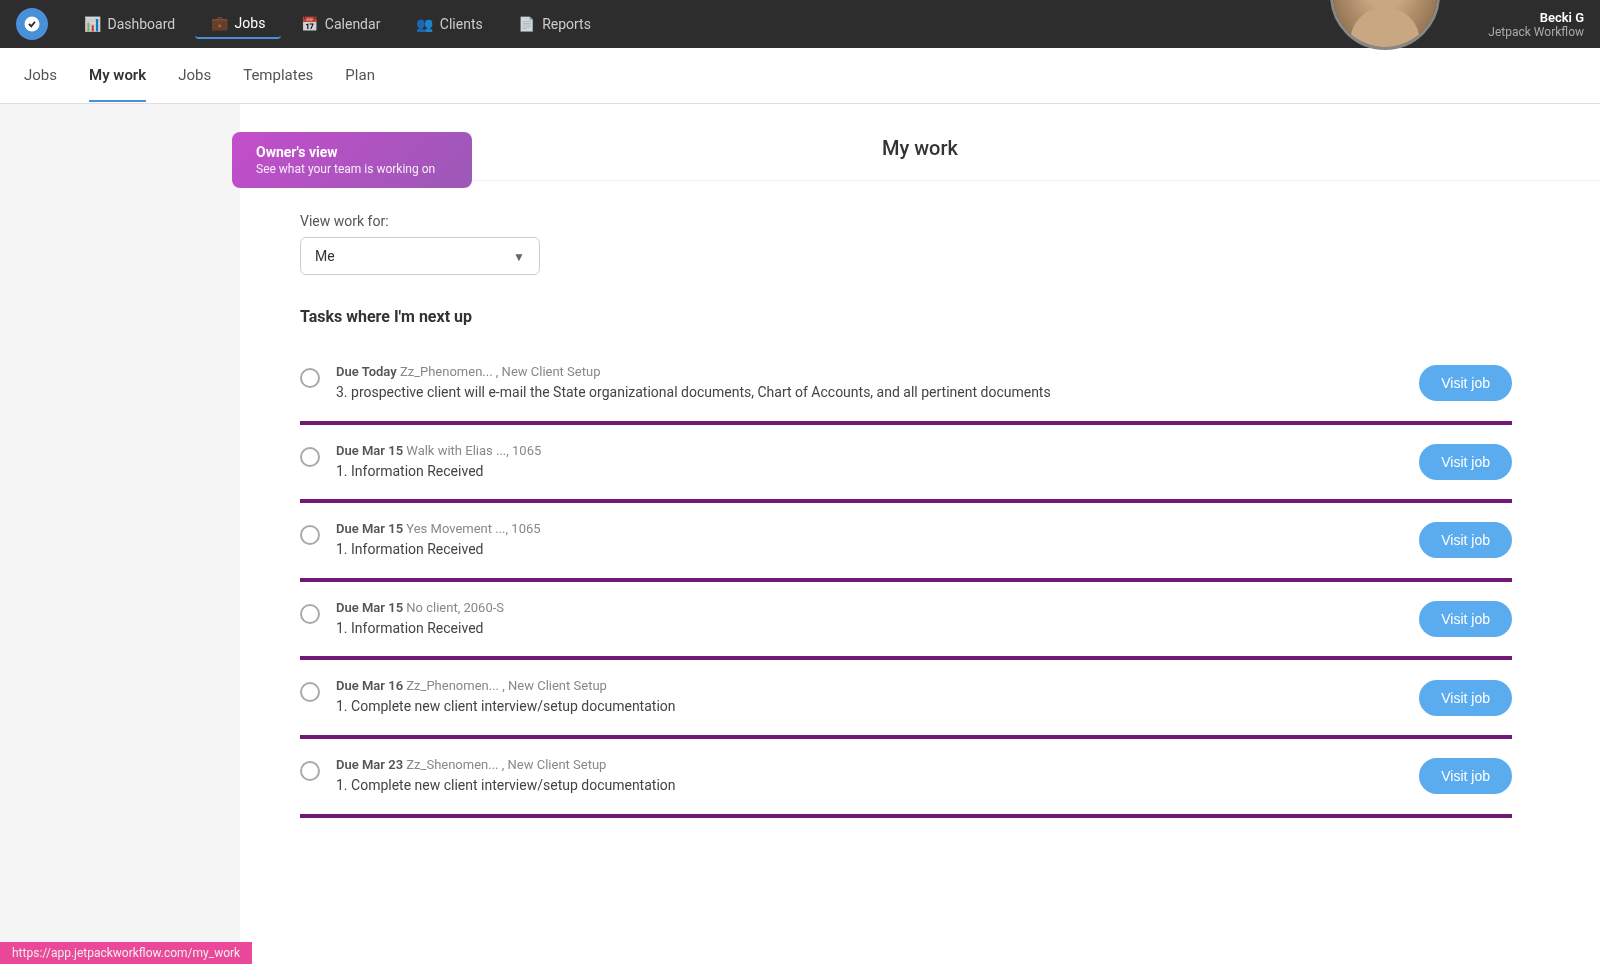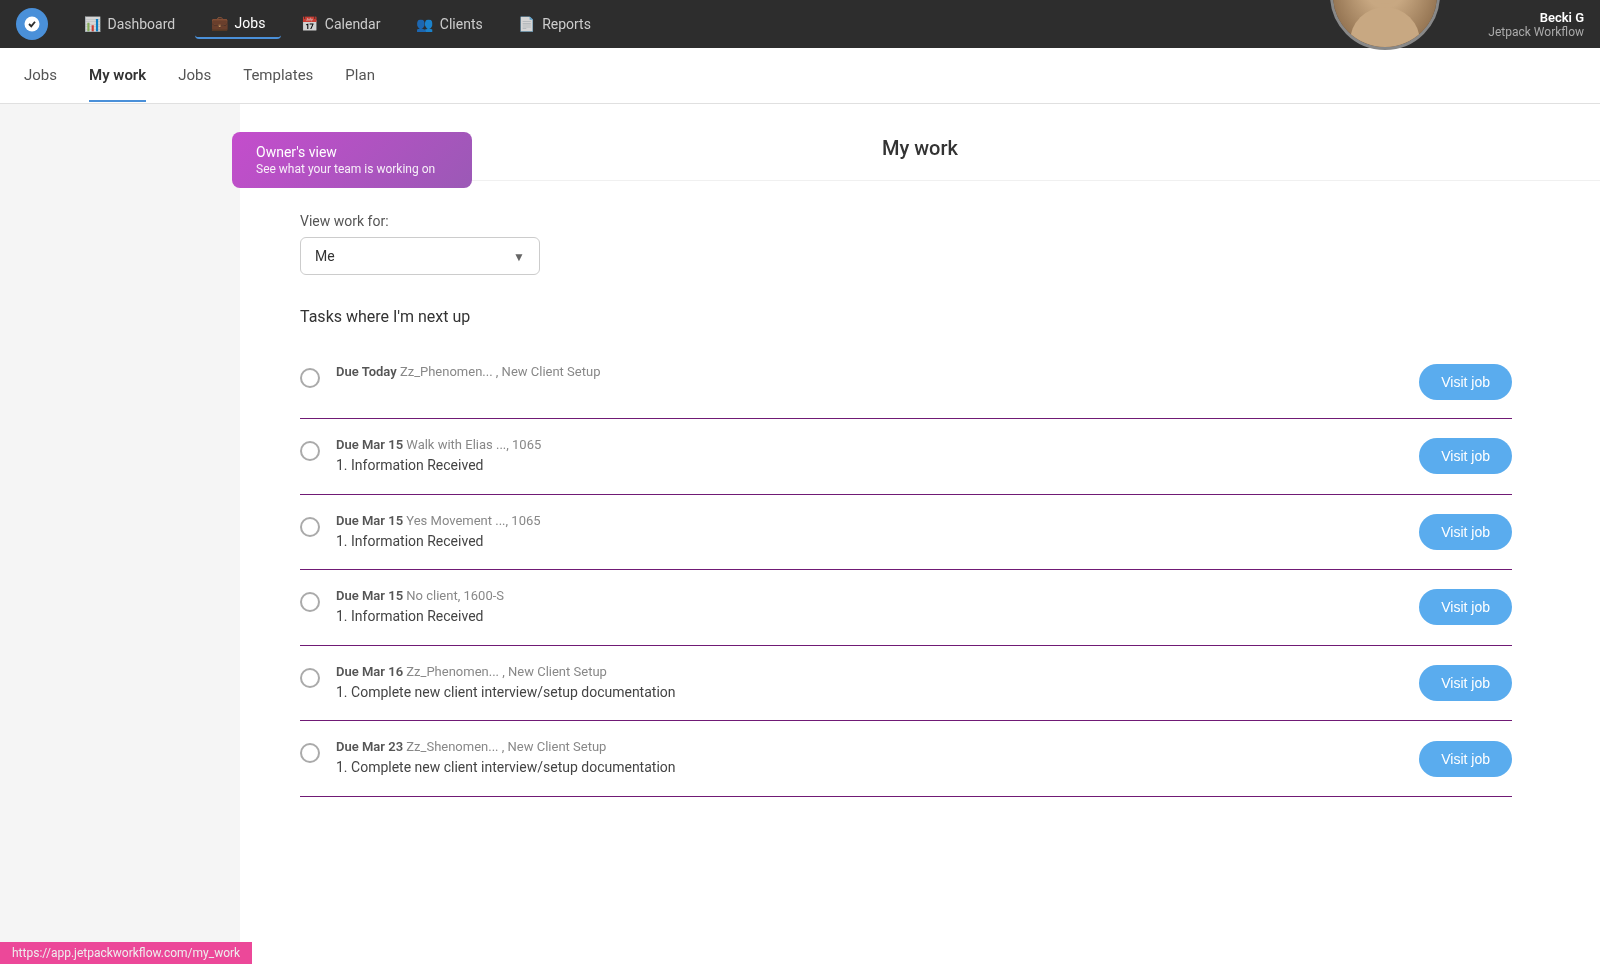--- a/index.html
+++ b/index.html
@@ -150,21 +150,21 @@
       left: -8px;
       background: linear-gradient(135deg, #c44dcc, #9b59b6);
       color: white;
       padding: 12px 24px;
       border-radius: 8px;
       cursor: pointer;
       z-index: 10;
       min-width: 240px;
     }
     .owners-view-banner .banner-title {
-      font-weight: 400;
+      font-weight: 700;
       font-size: 14px;
     }
     .owners-view-banner .banner-subtitle {
       font-size: 12px;
       opacity: 0.9;
       margin-top: 2px;
     }
 
     
     .page-title-bar {
@@ -205,32 +205,32 @@
       display: flex;
       align-items: flex-end;
       justify-content: space-between;
       cursor: pointer;
     }
     .dropdown-select .chevron { color: #666; font-size: 12px; }
 
     
     .tasks-section-title {
       font-size: 16px;
-      font-weight: 400;
+      font-weight: 700;
       color: #333;
       margin-bottom: 20px;
       padding-top: 8px;
     }
 
     
     .task-item {
       display: flex;
       align-items: flex-start;
       padding: 18px 0;
-      border-bottom: 1px solid #701a75;
+      border-bottom: 4px solid #701a75;
       gap: 16px;
     }
     .task-checkbox {
       width: 20px;
       height: 20px;
       border: 2px solid #aaa;
       border-radius: 50%;
       flex-shrink: 0;
       margin-top: 4px;
       cursor: pointer;
@@ -370,20 +370,21 @@
       <div class="tasks-section-title">Tasks where I'm next up</div>
 
       <div id="tasks-list">
           <div class="task-item">
       <div class="task-checkbox"></div>
       <div class="task-content">
         <div class="task-meta">
           <span class="due-label">Due Today</span>
           <span class="job-info">  Zz_Phenomen... , New Client Setup</span>
         </div>
+        <div class="task-description">3. prospective client will e-mail the State organizational documents, Chart of Accounts, and all pertinent documents</div>
       </div>
       <button class="visit-job-btn">Visit job</button>
     </div>
           <div class="task-item">
       <div class="task-checkbox"></div>
       <div class="task-content">
         <div class="task-meta">
           <span class="due-label">Due Mar 15</span>
           <span class="job-info">  Walk with Elias ..., 1065</span>
         </div>
@@ -400,21 +401,21 @@
         </div>
         <div class="task-description">1. Information Received</div>
       </div>
       <button class="visit-job-btn">Visit job</button>
     </div>
           <div class="task-item">
       <div class="task-checkbox"></div>
       <div class="task-content">
         <div class="task-meta">
           <span class="due-label">Due Mar 15</span>
-          <span class="job-info">  No client, 1600-S</span>
+          <span class="job-info">  No client, 2060-S</span>
         </div>
         <div class="task-description">1. Information Received</div>
       </div>
       <button class="visit-job-btn">Visit job</button>
     </div>
           <div class="task-item">
       <div class="task-checkbox"></div>
       <div class="task-content">
         <div class="task-meta">
           <span class="due-label">Due Mar 16</span>

